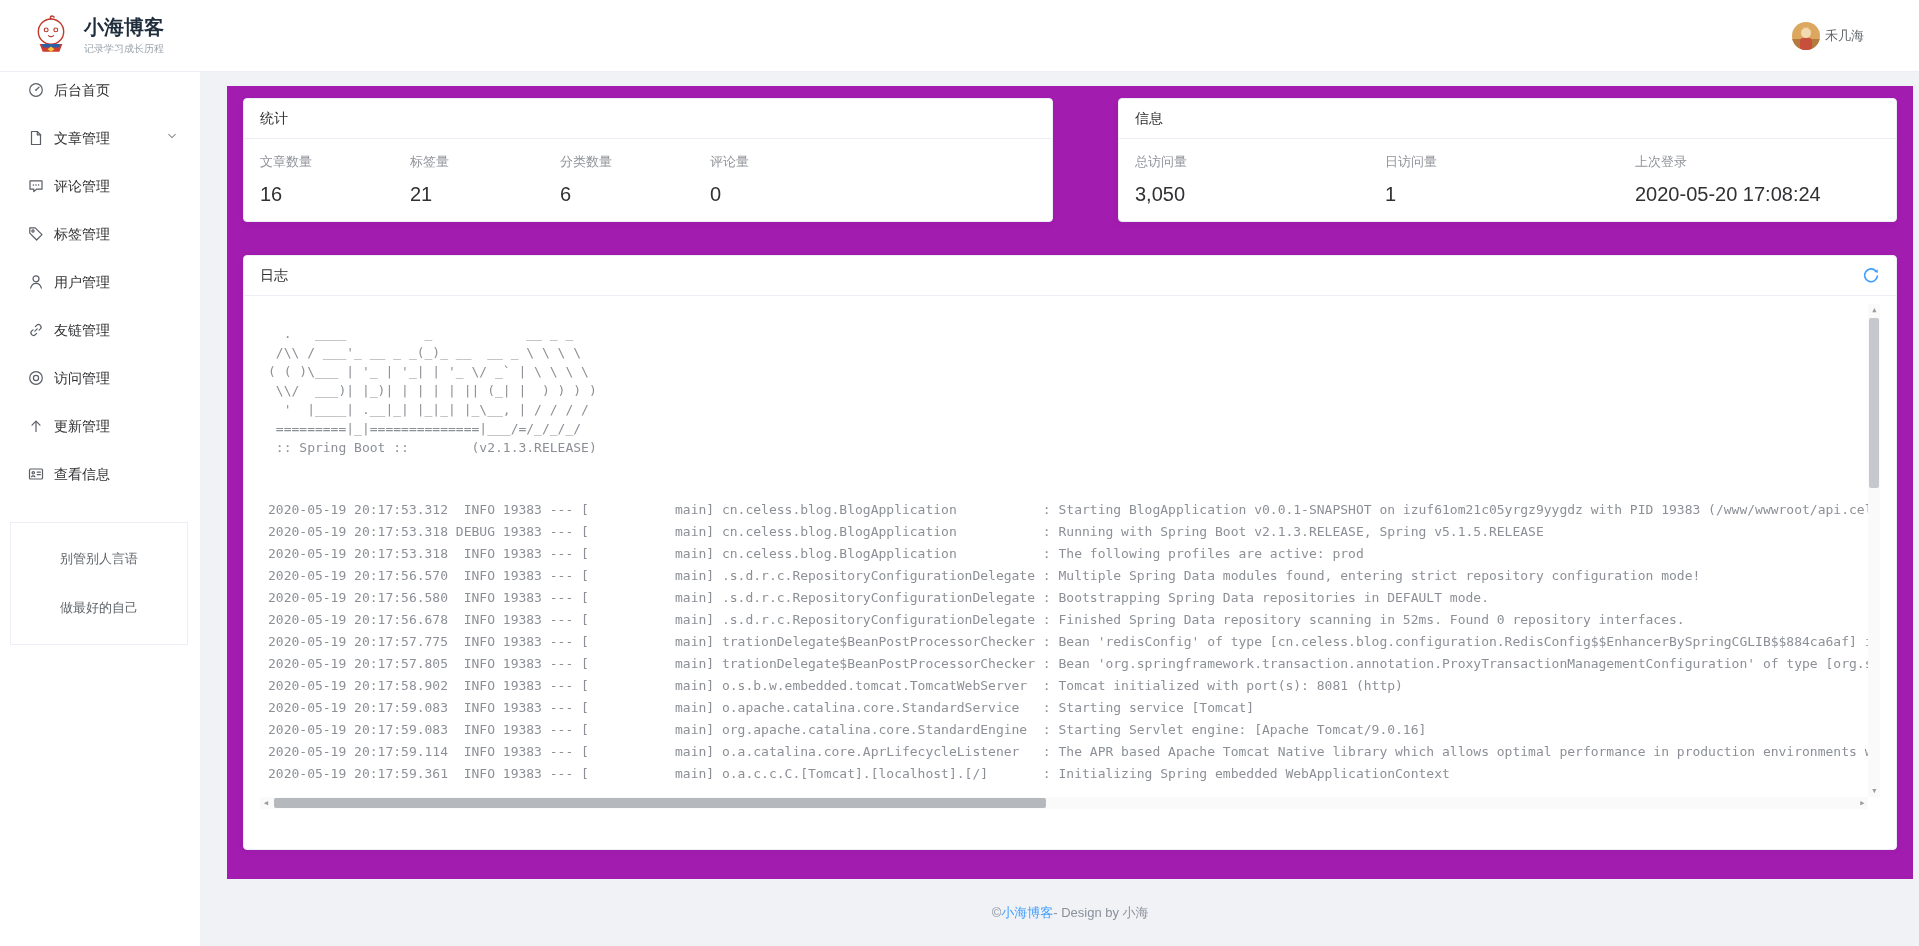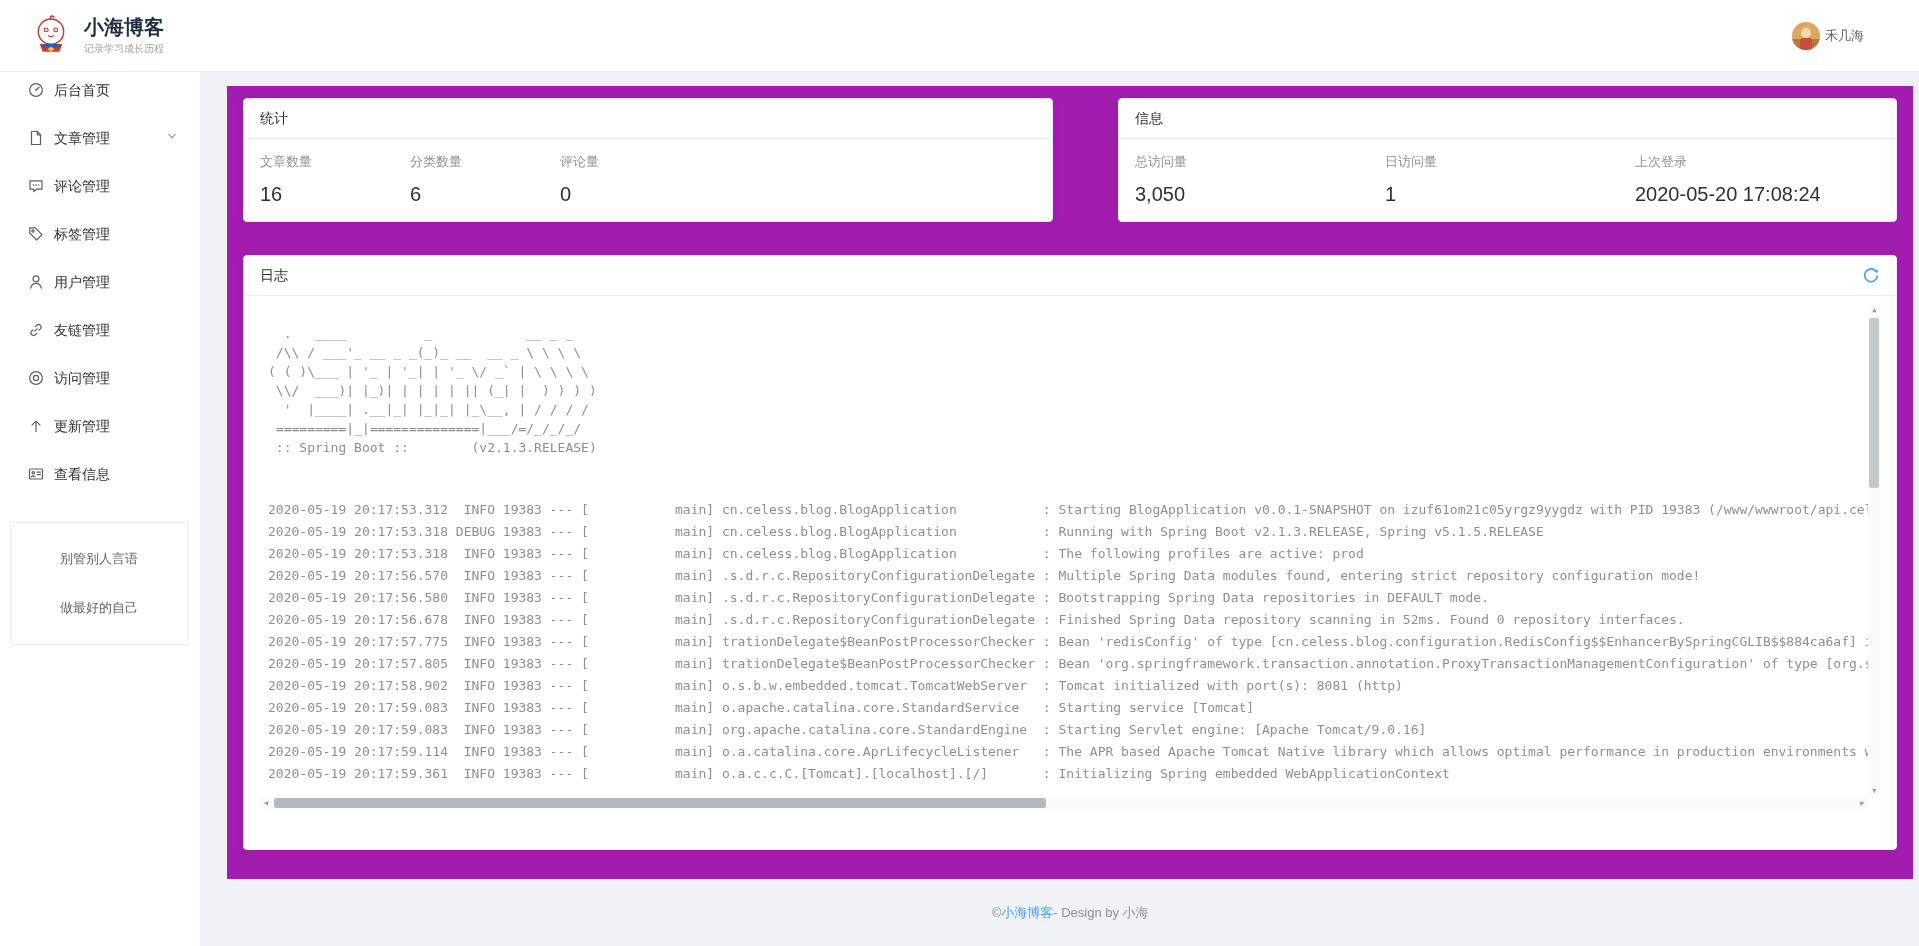--- a/index.html
+++ b/index.html
@@ -235,20 +235,24 @@
     <div class="panel">
       <div class="cards-row">
         <div class="card stat-card">
           <div class="card-header">
             <span>统计</span>
           </div>
           <div class="card-body">
               <div class="stat-col">
     <div class="stat-label">文章数量</div>
     <div class="stat-value">16</div>
+  </div>
+              <div class="stat-col">
+    <div class="stat-label">标签量</div>
+    <div class="stat-value">21</div>
   </div>
               <div class="stat-col">
     <div class="stat-label">分类数量</div>
     <div class="stat-value">6</div>
   </div>
               <div class="stat-col">
     <div class="stat-label">评论量</div>
     <div class="stat-value">0</div>
   </div>
             </div>

